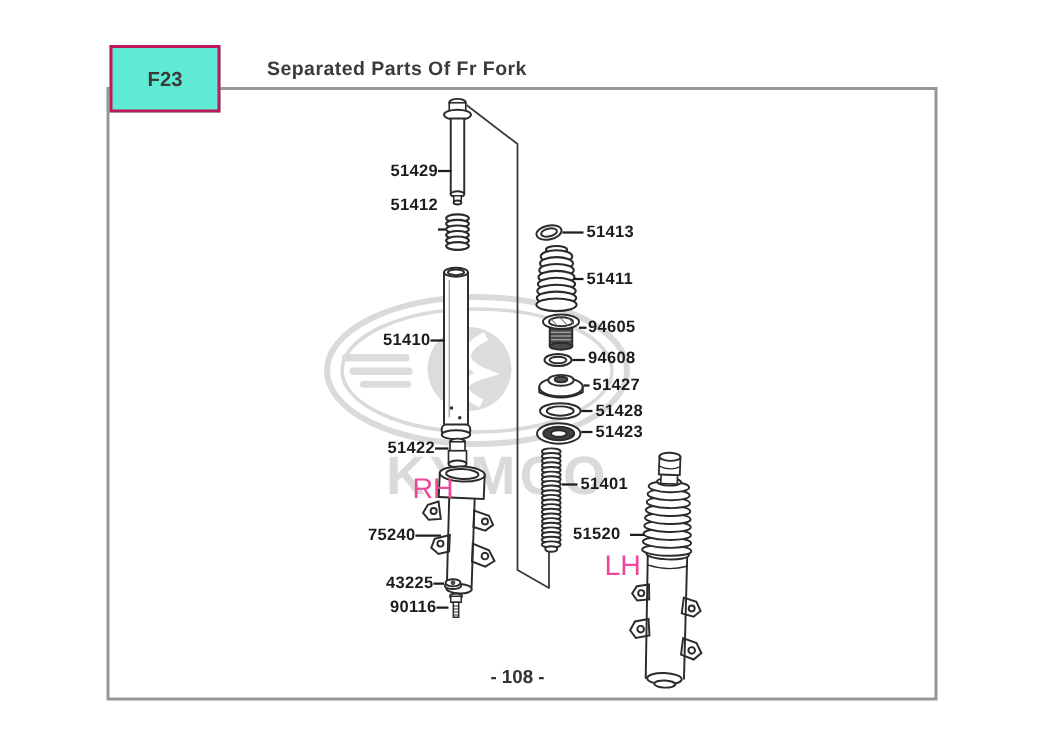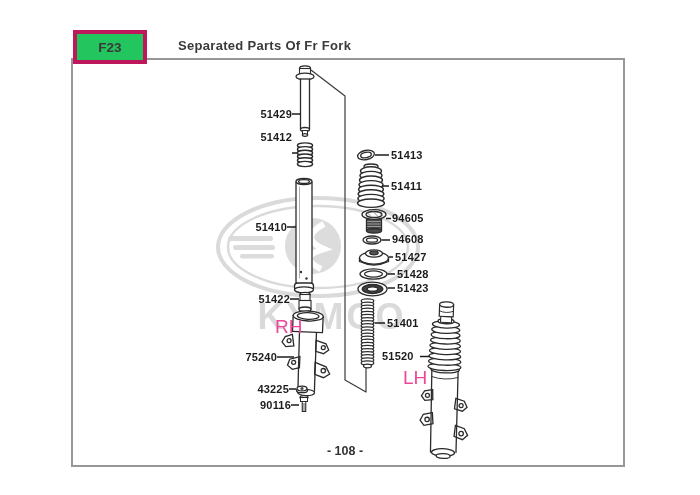--- a/index.html
+++ b/index.html
@@ -5,22 +5,22 @@
   html,body{margin:0;padding:0;}
   body{
     width:700px;height:495px;position:relative;background:#ffffff;
     font-family:"Liberation Sans",sans-serif;overflow:hidden;
   }
   .frame{
     position:absolute;left:71px;top:58px;width:554px;height:409px;
     border:2px solid #979797;box-sizing:border-box;z-index:2;
   }
   .code-box{
-    position:absolute;left:73px;top:30px;width:74px;height:34px;
-    border:4px solid #be185d;box-sizing:border-box;background:#22c55e;
+    position:absolute;left:73px;top:30px;width:74px;height:45px;
+    border:2px solid #be185d;box-sizing:border-box;background:#5eead4;
     display:flex;align-items:center;justify-content:center;
     font-size:13.5px;font-weight:700;color:#3a3a3a;z-index:3;
   }
   .page-title{
     position:absolute;left:178px;top:38px;
     font-size:13px;font-weight:700;color:#3a3a3a;letter-spacing:0.3px;z-index:3;
   }
   .wm-text{
     position:absolute;left:256px;top:296px;width:152px;text-align:center;
     font-size:36px;font-weight:700;letter-spacing:3px;color:#dadada;z-index:0;

